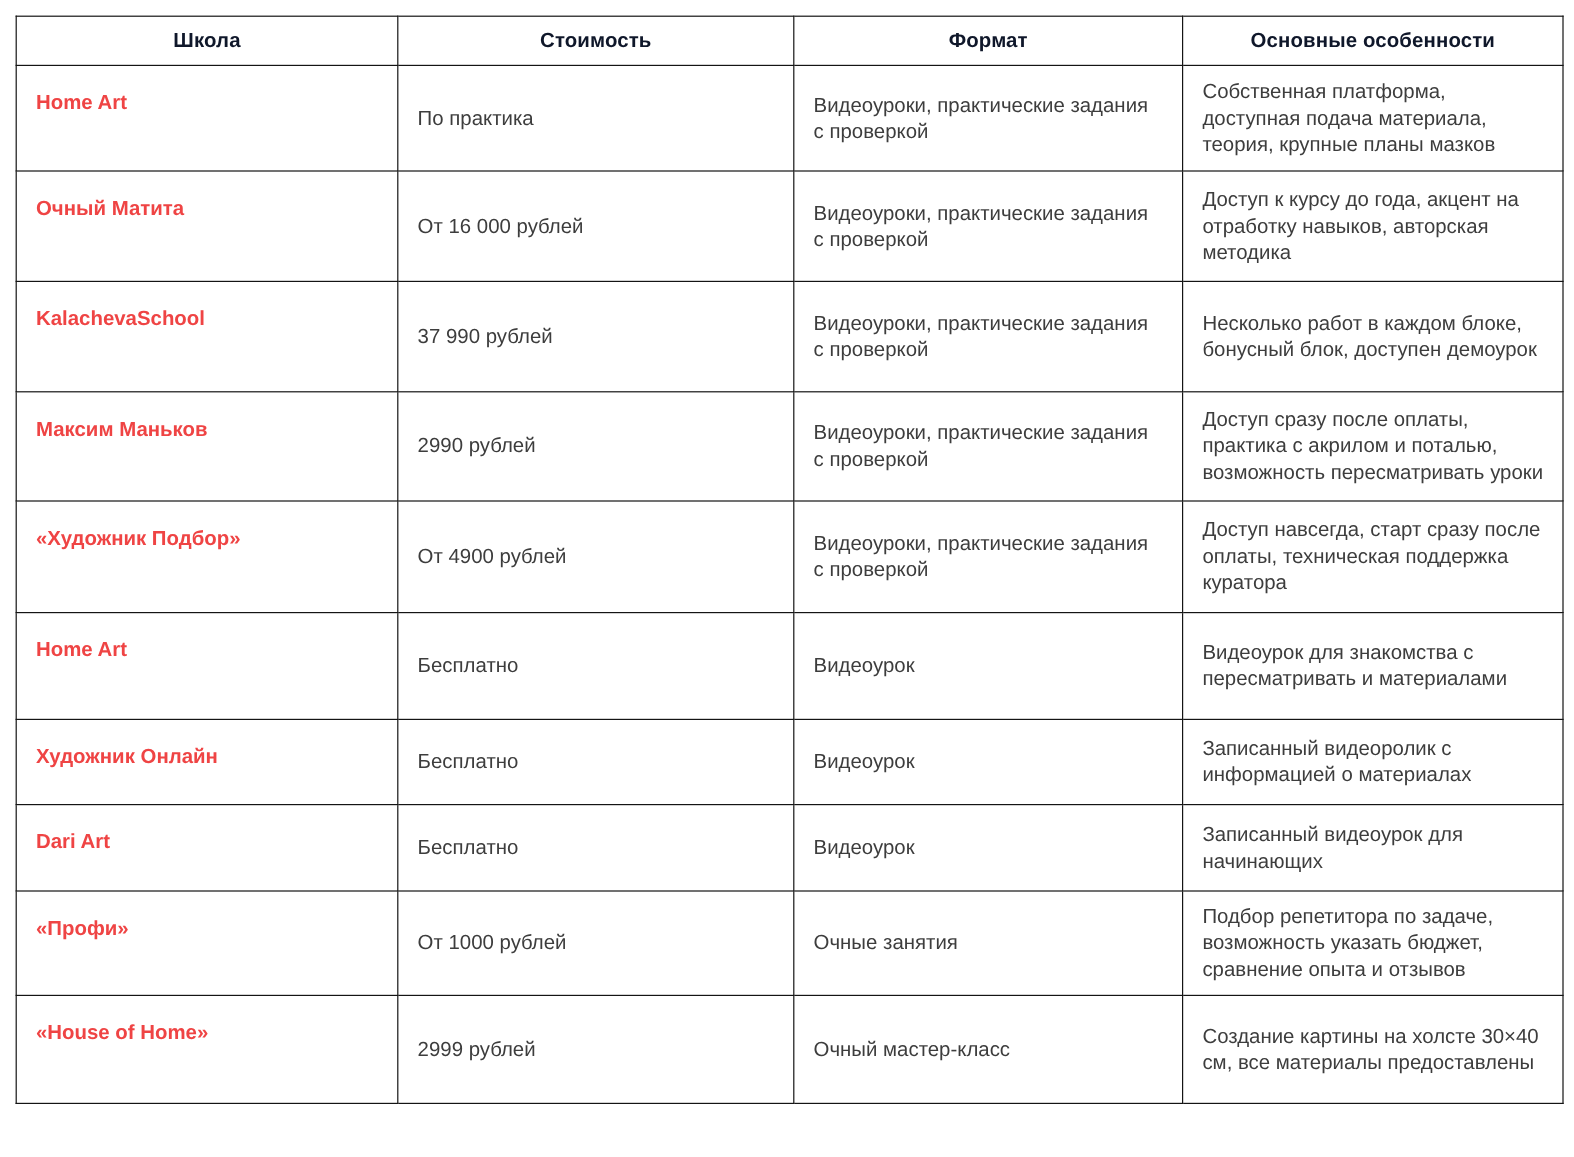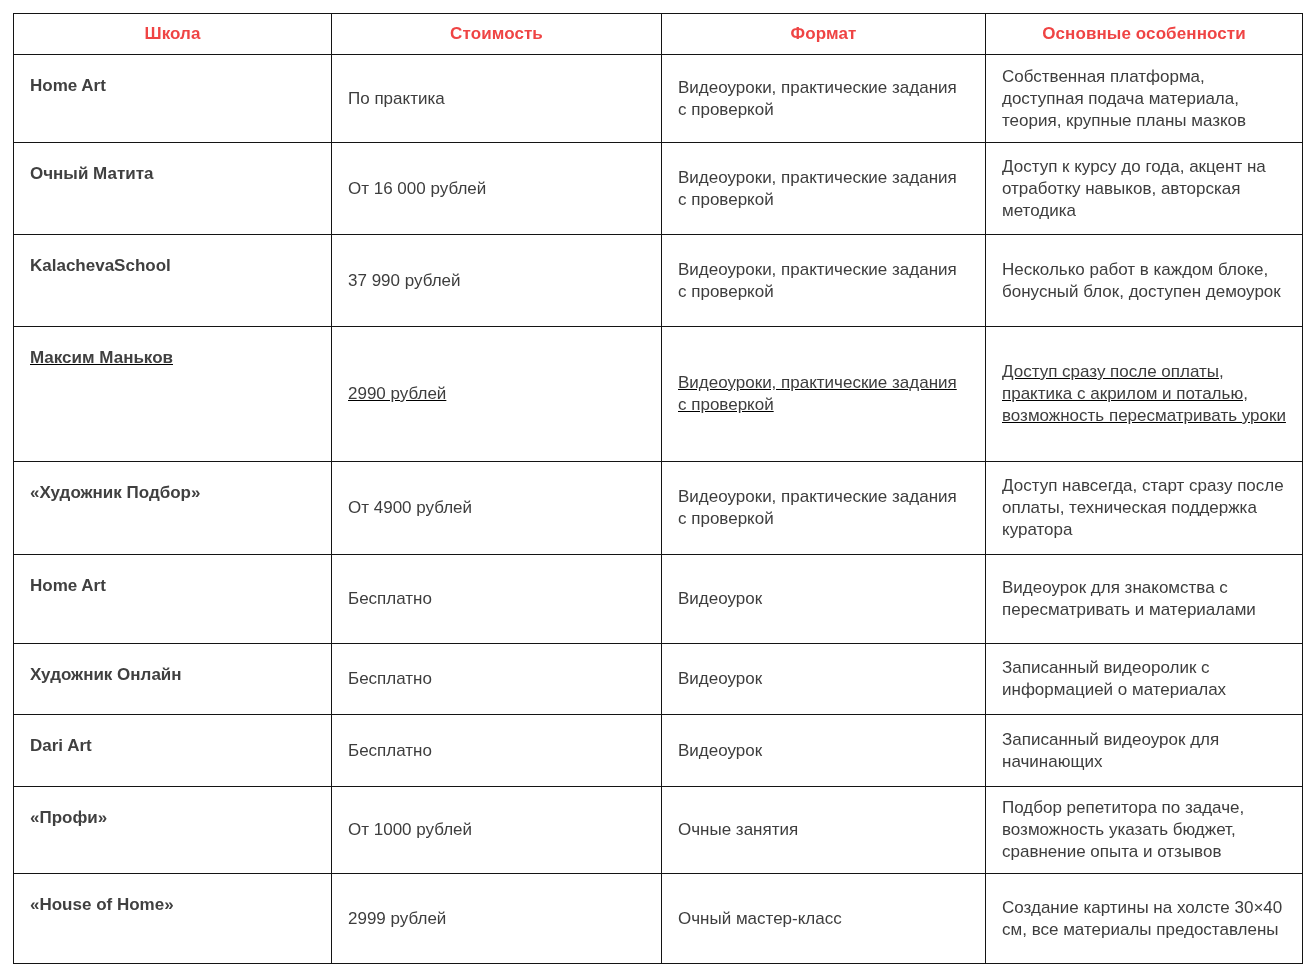--- a/index.html
+++ b/index.html
@@ -30,34 +30,34 @@
     box-sizing: border-box;
     padding: 0 16px;
     overflow: hidden;
   }
   table.compare th {
     height: 41px;
     text-align: center;
     vertical-align: middle;
     font-size: 17px;
     font-weight: bold;
-    color: #ef4444;
+    color: #0f172a;
     letter-spacing: 0.1px;
   }
   table.compare td {
     font-size: 17px;
     line-height: 22px;
     color: #3d3d3d;
     vertical-align: middle;
   }
   table.compare td.school {
     vertical-align: top;
     padding-top: 20px;
     font-weight: bold;
-    color: #404040;
+    color: #ef4444;
   }
 </style>
 </head>
 <body>
 
 <div class="page">
   <table class="compare">
     <colgroup>
       <col class="c1">
         <col class="c2">
@@ -84,21 +84,21 @@
     <td class="price">От 16 000 рублей</td>
     <td class="format">Видеоуроки, практические задания с проверкой</td>
     <td class="features">Доступ к курсу до года, акцент на отработку навыков, авторская методика</td>
   </tr>
         <tr style="height: 92px;">
     <td class="school">KalachevaSchool</td>
     <td class="price">37 990 рублей</td>
     <td class="format">Видеоуроки, практические задания с проверкой</td>
     <td class="features">Несколько работ в каждом блоке, бонусный блок, доступен демоурок</td>
   </tr>
-        <tr style="height: 135px; text-decoration: underline;">
+        <tr style="height: 91px;">
     <td class="school">Максим Маньков</td>
     <td class="price">2990 рублей</td>
     <td class="format">Видеоуроки, практические задания с проверкой</td>
     <td class="features">Доступ сразу после оплаты, практика с акрилом и поталью, возможность пересматривать уроки</td>
   </tr>
         <tr style="height: 93px;">
     <td class="school">«Художник Подбор»</td>
     <td class="price">От 4900 рублей</td>
     <td class="format">Видеоуроки, практические задания с проверкой</td>
     <td class="features">Доступ навсегда, старт сразу после оплаты, техническая поддержка куратора</td>

